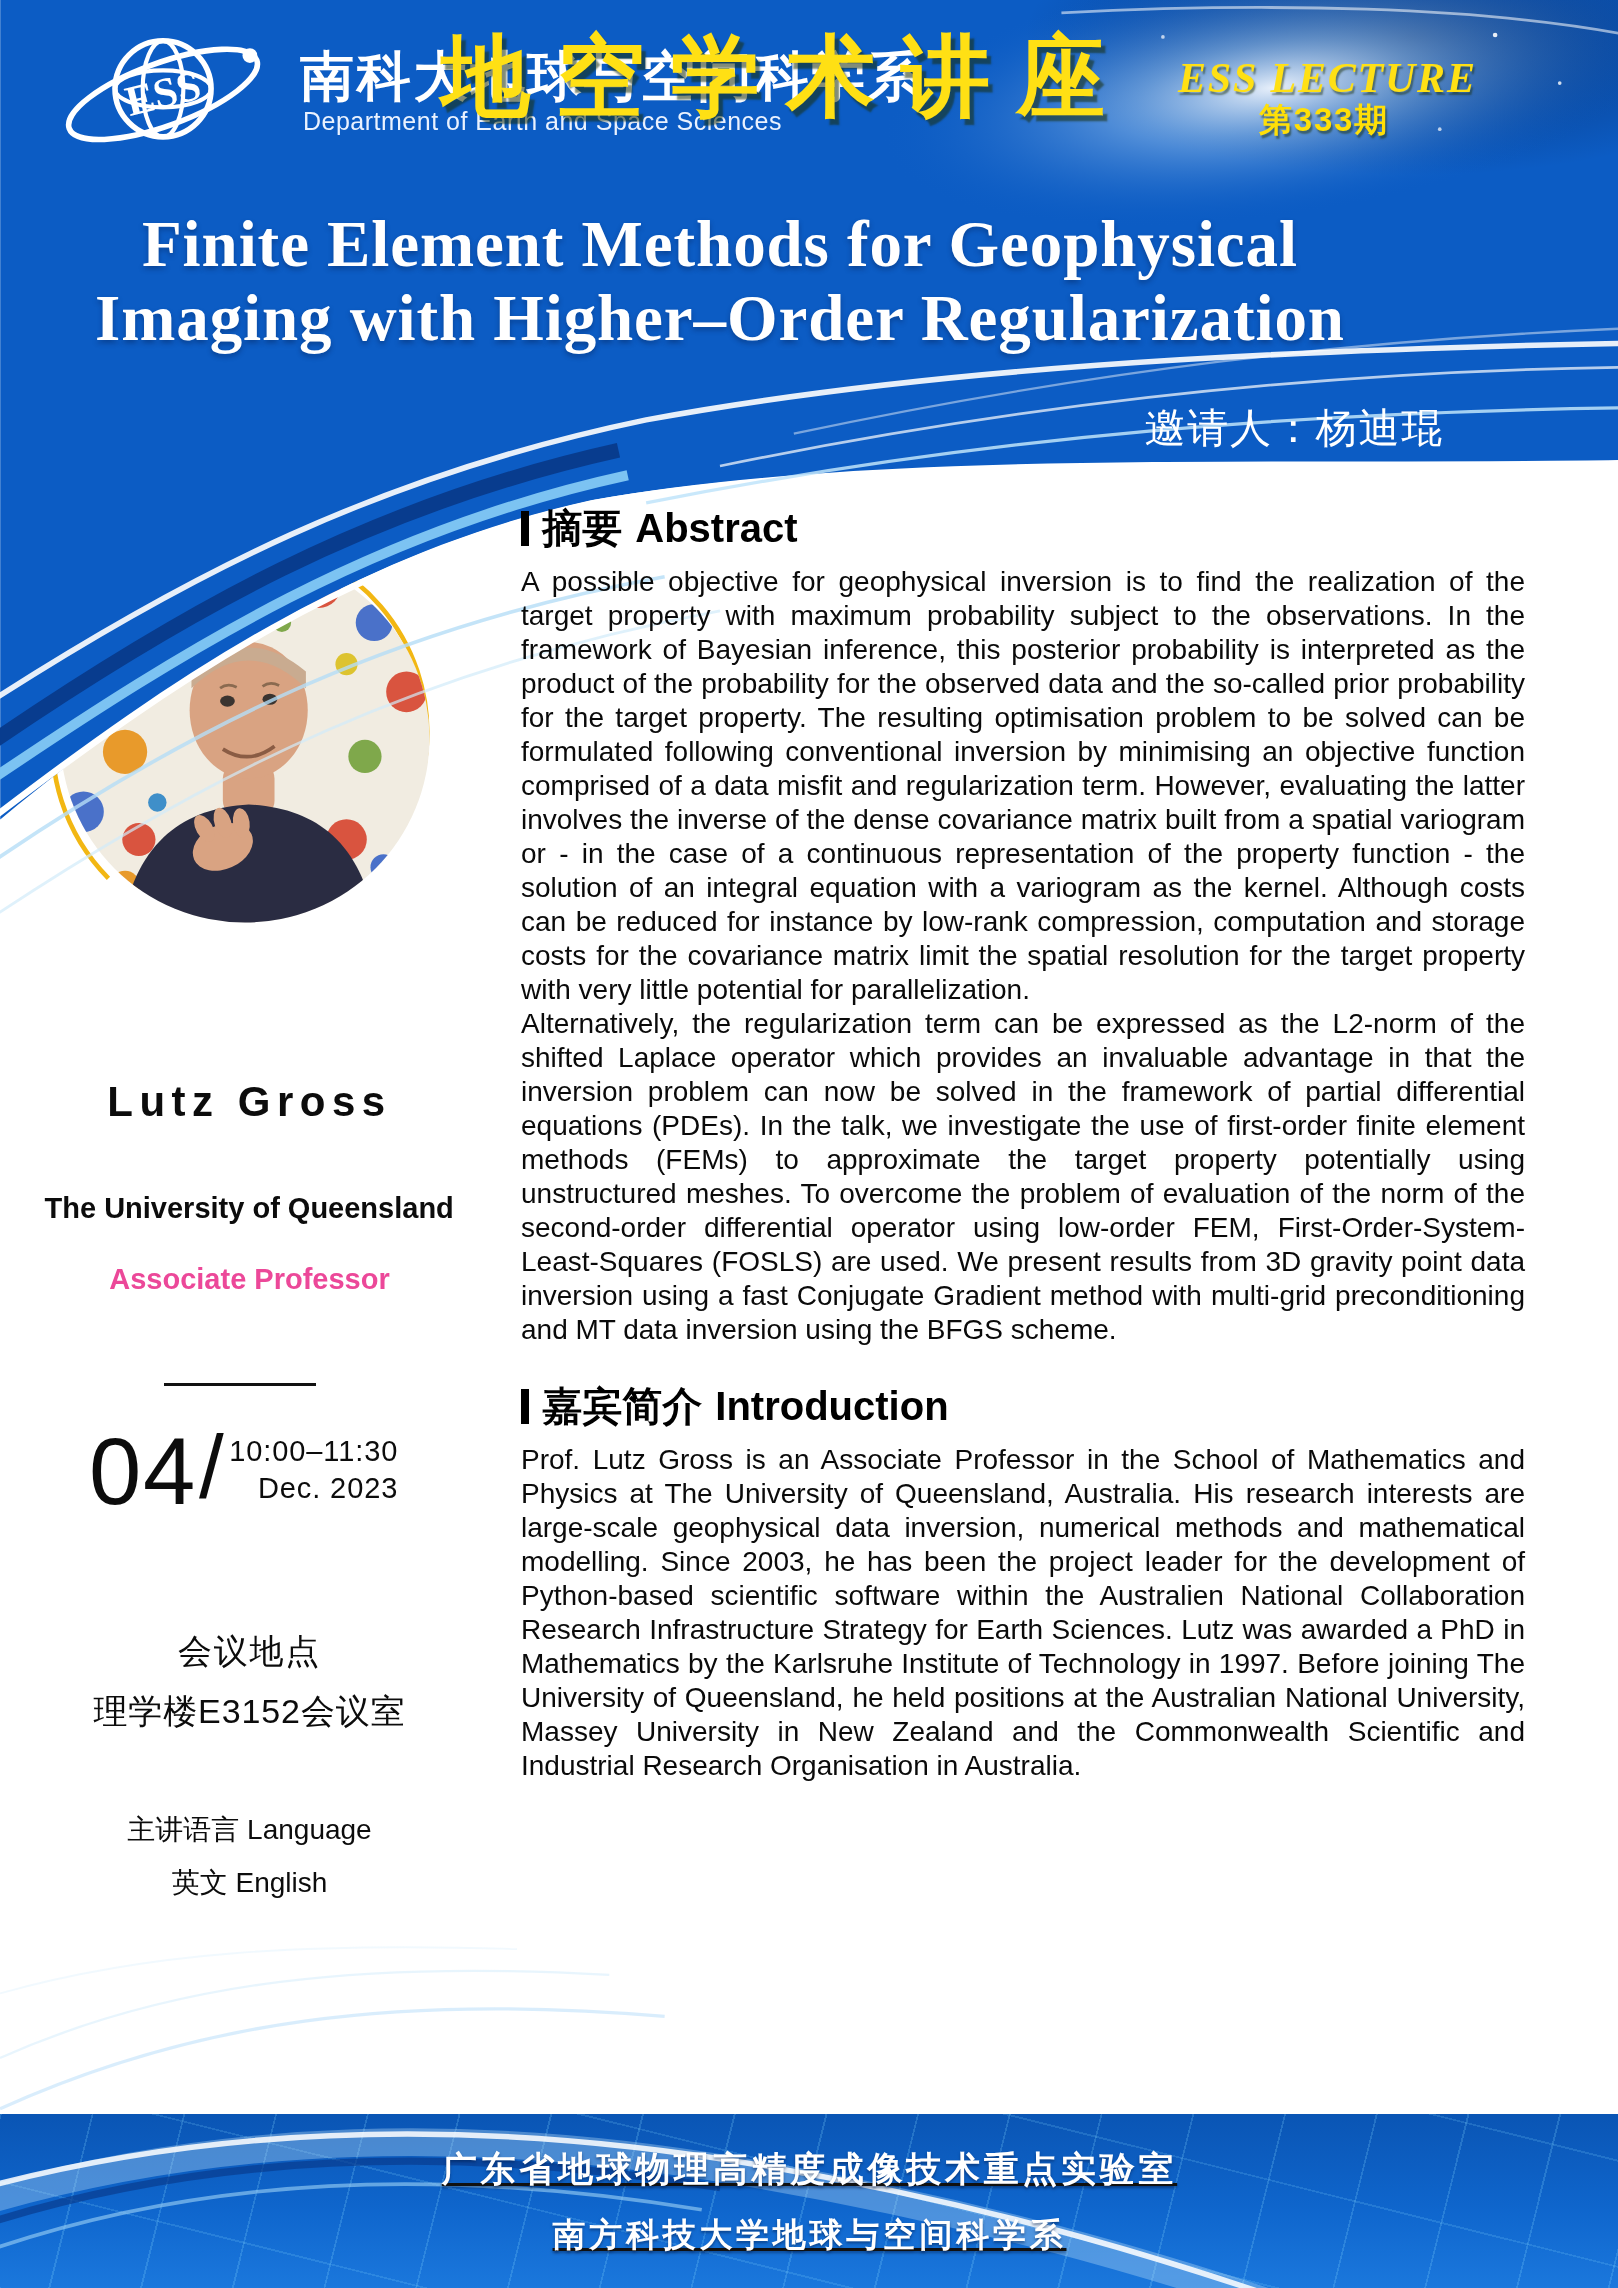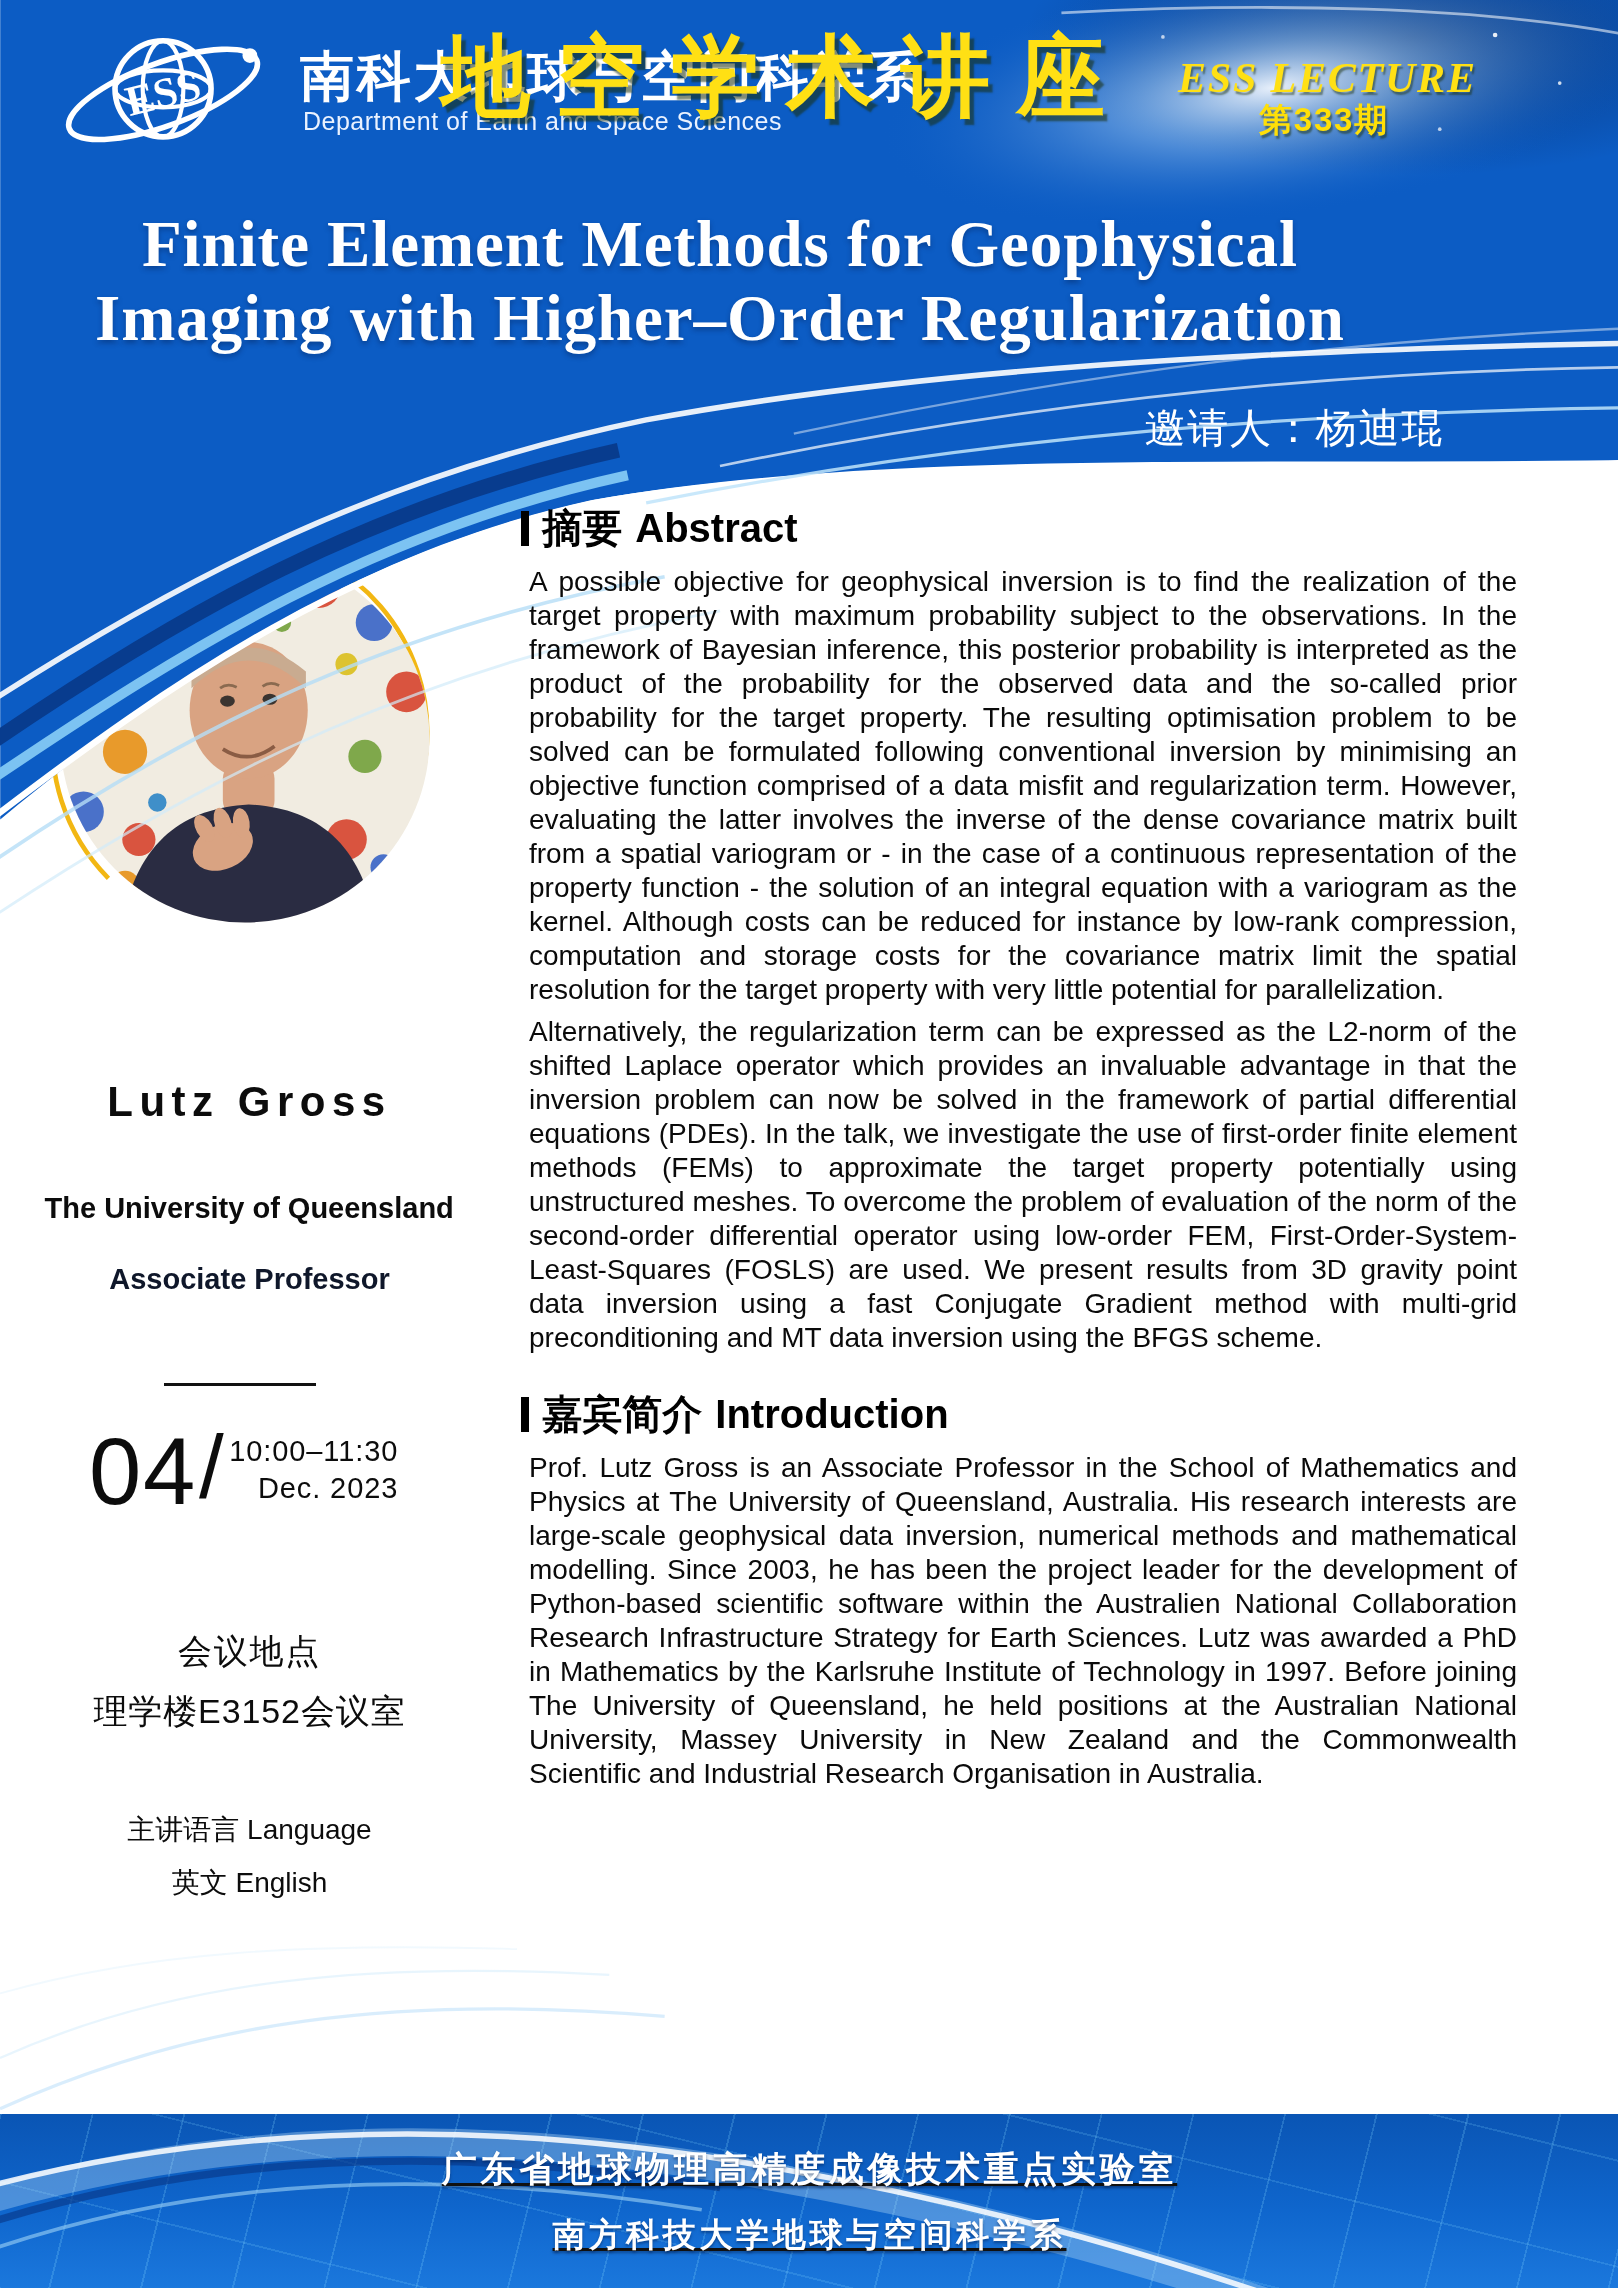--- a/index.html
+++ b/index.html
@@ -33,42 +33,42 @@
     text-shadow:0 2.8px 5.5px rgba(0,20,60,0.35);white-space:nowrap;}
   .inviter{position:absolute;right:175px;top:401px;z-index:3;font-size:41px;font-weight:500;
     color:#fff;letter-spacing:1.8px;white-space:nowrap;}
   
   .photo-wrap{position:absolute;left:42px;top:535px;width:406px;height:406px;z-index:1;}
   .speaker-name{position:absolute;left:28px;top:1078px;width:443px;text-align:center;z-index:3;
     font-size:42px;font-weight:700;letter-spacing:6.5px;color:#0c0c0c;white-space:nowrap;}
   .speaker-aff{position:absolute;left:9.2px;top:1192px;width:480px;text-align:center;z-index:3;
     font-size:29px;font-weight:600;color:#0c0c0c;white-space:nowrap;}
   .speaker-pos{position:absolute;left:28px;top:1263px;width:443px;text-align:center;z-index:3;
-    font-size:29px;font-weight:600;color:#0f172a;}
+    font-size:29px;font-weight:600;color:#ec4899;}
   .divider{position:absolute;left:164px;top:1383px;width:152px;height:2.8px;background:#111;z-index:3;}
   .date-block{position:absolute;left:89px;top:1426px;width:332px;display:flex;align-items:flex-start;z-index:3;}
   .date-day{font-size:94px;font-weight:300;line-height:92px;letter-spacing:1.8px;color:#0c0c0c;}
   .date-slash{font-size:89px;font-weight:200;line-height:92px;color:#0c0c0c;margin:0 5.5px 0 1.8px;transform:translateY(-5.5px);}
   .date-col{display:flex;flex-direction:column;margin-top:9.2px;}
   .date-time{font-size:29px;color:#0c0c0c;letter-spacing:0.9px;}
   .date-my{font-size:29px;color:#0c0c0c;margin-top:3.7px;letter-spacing:0.9px;text-align:right;}
   .venue-label{position:absolute;left:28px;top:1629px;width:443px;text-align:center;z-index:3;
     font-size:34px;font-weight:500;color:#0c0c0c;letter-spacing:1.8px;}
   .venue-value{position:absolute;left:28px;top:1689px;width:443px;text-align:center;z-index:3;
     font-size:34px;font-weight:500;color:#0c0c0c;letter-spacing:0.9px;}
   .lang-label{position:absolute;left:28px;top:1811px;width:443px;text-align:center;z-index:3;
     font-size:28px;font-weight:500;color:#0c0c0c;}
   .lang-value{position:absolute;left:28px;top:1864px;width:443px;text-align:center;z-index:3;
     font-size:28px;font-weight:500;color:#0c0c0c;}
   
   .main-col{position:absolute;left:521px;top:504px;width:1004px;z-index:3;}
   .sec-heading{font-size:40px;font-weight:700;color:#000;line-height:48px;display:flex;align-items:center;}
   .sec-bar{display:inline-block;width:8.3px;height:35px;background:#000;margin-right:13px;}
   .sec-heading .zh{margin-right:13px;}
-  .body-para{font-size:28px;line-height:34px;text-align:justify;color:#0a0a0a;margin:8px;}
+  .body-para{font-size:28px;line-height:34px;text-align:justify;color:#0a0a0a;margin:0;}
   .p-first{margin-top:13px;}
   .sec-heading.second{margin-top:35px;}
   
   .prefooter-svg{position:absolute;left:0;top:1938px;z-index:1;pointer-events:none;}
   .footer{
     position:absolute;left:0;top:2114px;width:1619px;height:175px;z-index:2;
     background:
       repeating-linear-gradient(104deg, rgba(130,215,255,0.22) 0 1.8px, transparent 1.8px 89px),
       repeating-linear-gradient(14deg,  rgba(130,215,255,0.18) 0 1.8px, transparent 1.8px 103px),
       linear-gradient(180deg,#0a55b4 0%,#0f66cd 55%,#1b78dd 100%);

